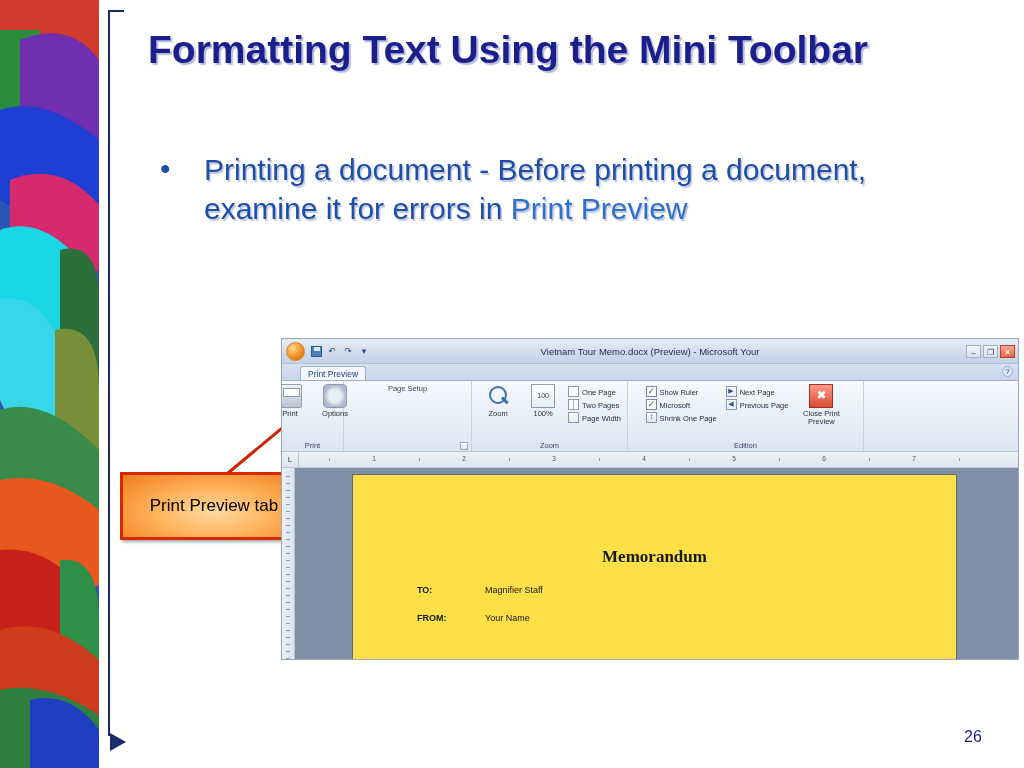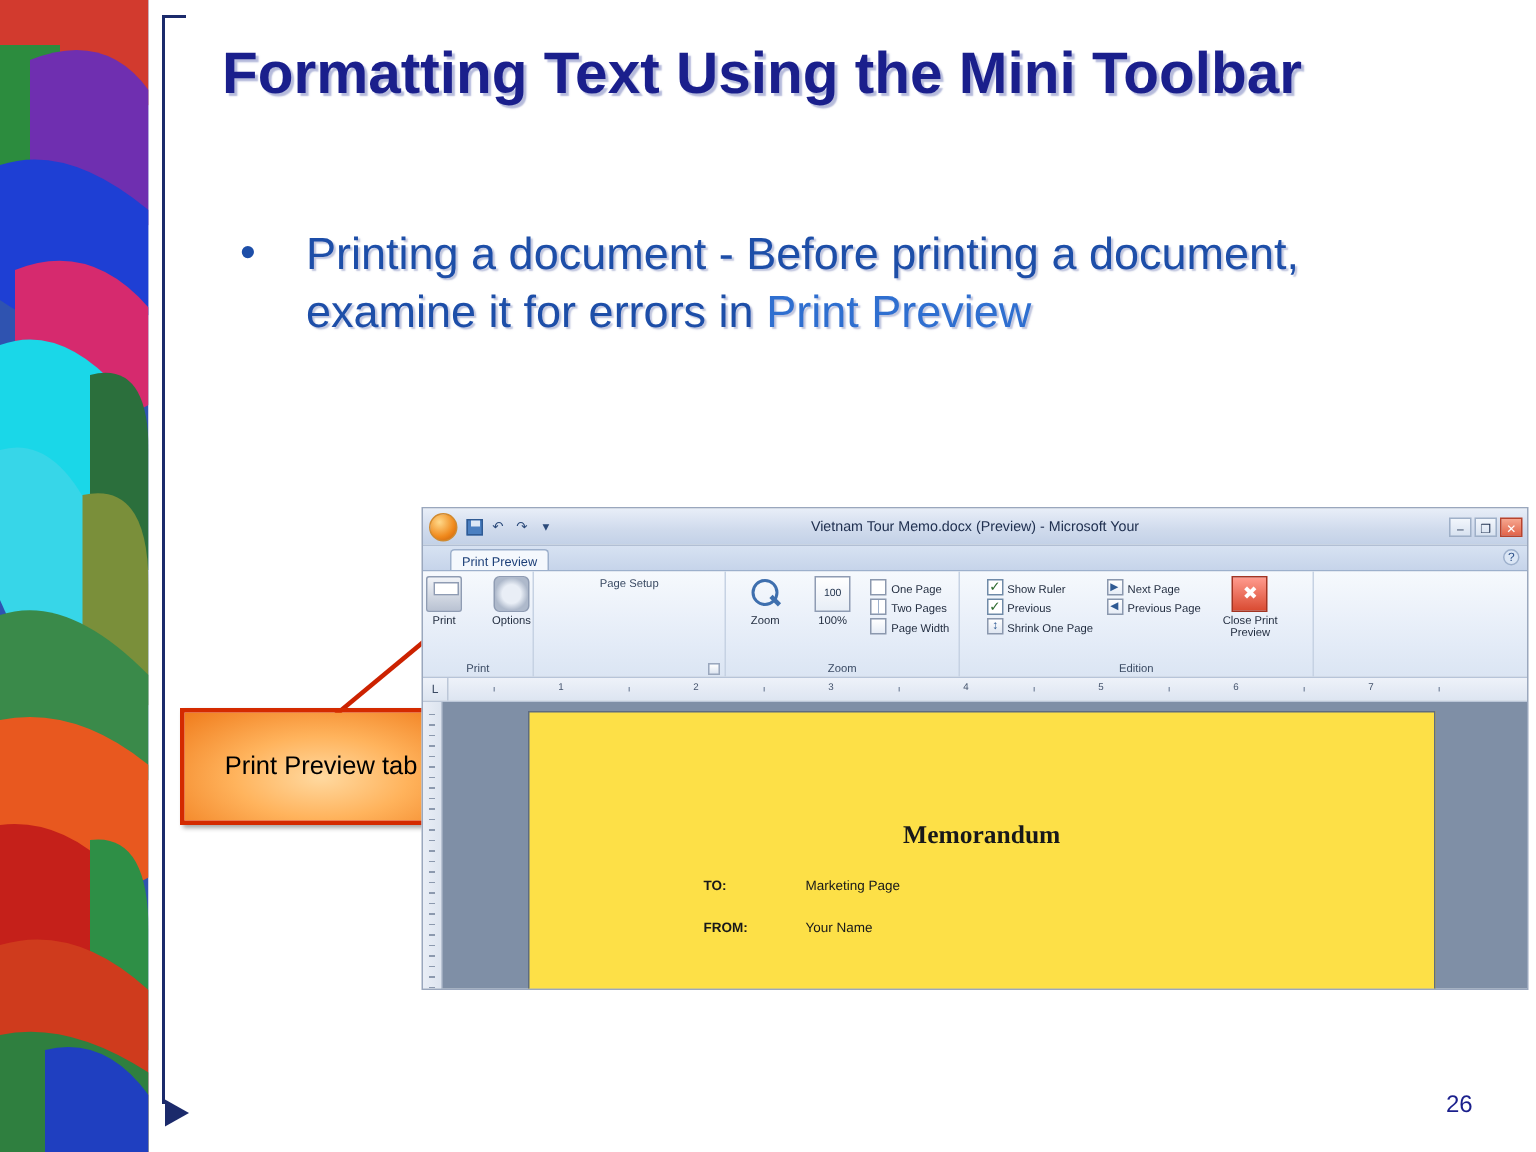--- a/index.html
+++ b/index.html
@@ -88,21 +88,21 @@
     text-shadow: 1.5px 1.5px 1px rgba(130,140,190,0.5);
   }
   .bullet-text .em {
     color: #2f6fd0;
   }
 
   
   .callout {
     position: absolute;
     left: 120px; top: 472px;
-    width: 188px; height: 78px;
+    width: 188px; height: 68px;
     border: 3px solid #d42a00;
     background: radial-gradient(ellipse at 50% 60%, #ffd9a0 0%, #ffb35c 45%, #f07c1c 100%);
     box-shadow: 2px 2px 3px rgba(0,0,0,0.35);
     display: flex;
     align-items: center;
     justify-content: center;
     text-align: left;
     box-sizing: border-box;
   }
   .callout-text {
@@ -410,21 +410,21 @@
     text-align: center;
     font-size: 17px;
     font-weight: bold;
     color: #17181a;
     margin-top: 72px;
     font-family: "Liberation Serif", serif;
   }
   .memo-row {
     display: flex;
     margin-top: 18px;
-    padding-left: 116px;
+    padding-left: 64px;
     font-size: 9px;
   }
   .memo-row .lbl {
     width: 68px;
     font-weight: bold;
     color: #17181a;
   }
   .memo-row .val {
     color: #17181a;
   }
@@ -525,21 +525,21 @@
       </div>
     </div>
 
     <div class="ribbon-tabs">
       <div class="ribbon-tab">Print Preview</div>
       <div class="help-dot">?</div>
     </div>
 
     <div class="ribbon">
 
-      <div class="rgroup" style="width:74px;">
+      <div class="rgroup" style="width:62px;">
         <div class="rgroup-body">
           <div class="big-btn">
             <div class="big-ico printer"></div>
             <span>Print</span>
           </div>
           <div class="big-btn">
             <div class="big-ico gear"></div>
             <span>Options</span>
           </div>
         </div>
@@ -581,21 +581,21 @@
 
       <div class="rgroup" style="width:236px;">
         <div class="rgroup-body">
           <div class="chk-list">
             <div class="chk-item">
               <span class="mini-ico check"></span>
               <span>Show Ruler</span>
             </div>
             <div class="chk-item">
               <span class="mini-ico check"></span>
-              <span>Previous</span>
+              <span>Microsoft</span>
             </div>
             <div class="chk-item">
               <span class="mini-ico shrink"></span>
               <span>Shrink One Page</span>
             </div>
           </div>
           <div class="chk-list" style="margin-left:4px;">
             <div class="chk-item">
               <span class="mini-ico arrowr"></span>
               <span>Next Page</span>
@@ -636,21 +636,21 @@
     </div>
 
     <div class="doc-area">
       <div class="vscroll">
         <div class="tickmarks"></div>
       </div>
       <div class="page">
         <div class="memo-title">Memorandum</div>
         <div class="memo-row">
           <span class="lbl">TO:</span>
-          <span class="val">Marketing Page</span>
+          <span class="val">Magnifier Staff</span>
         </div>
         <div class="memo-row">
           <span class="lbl">FROM:</span>
           <span class="val">Your Name</span>
         </div>
       </div>
     </div>
   </div>
 
   <div class="page-number">26</div>

